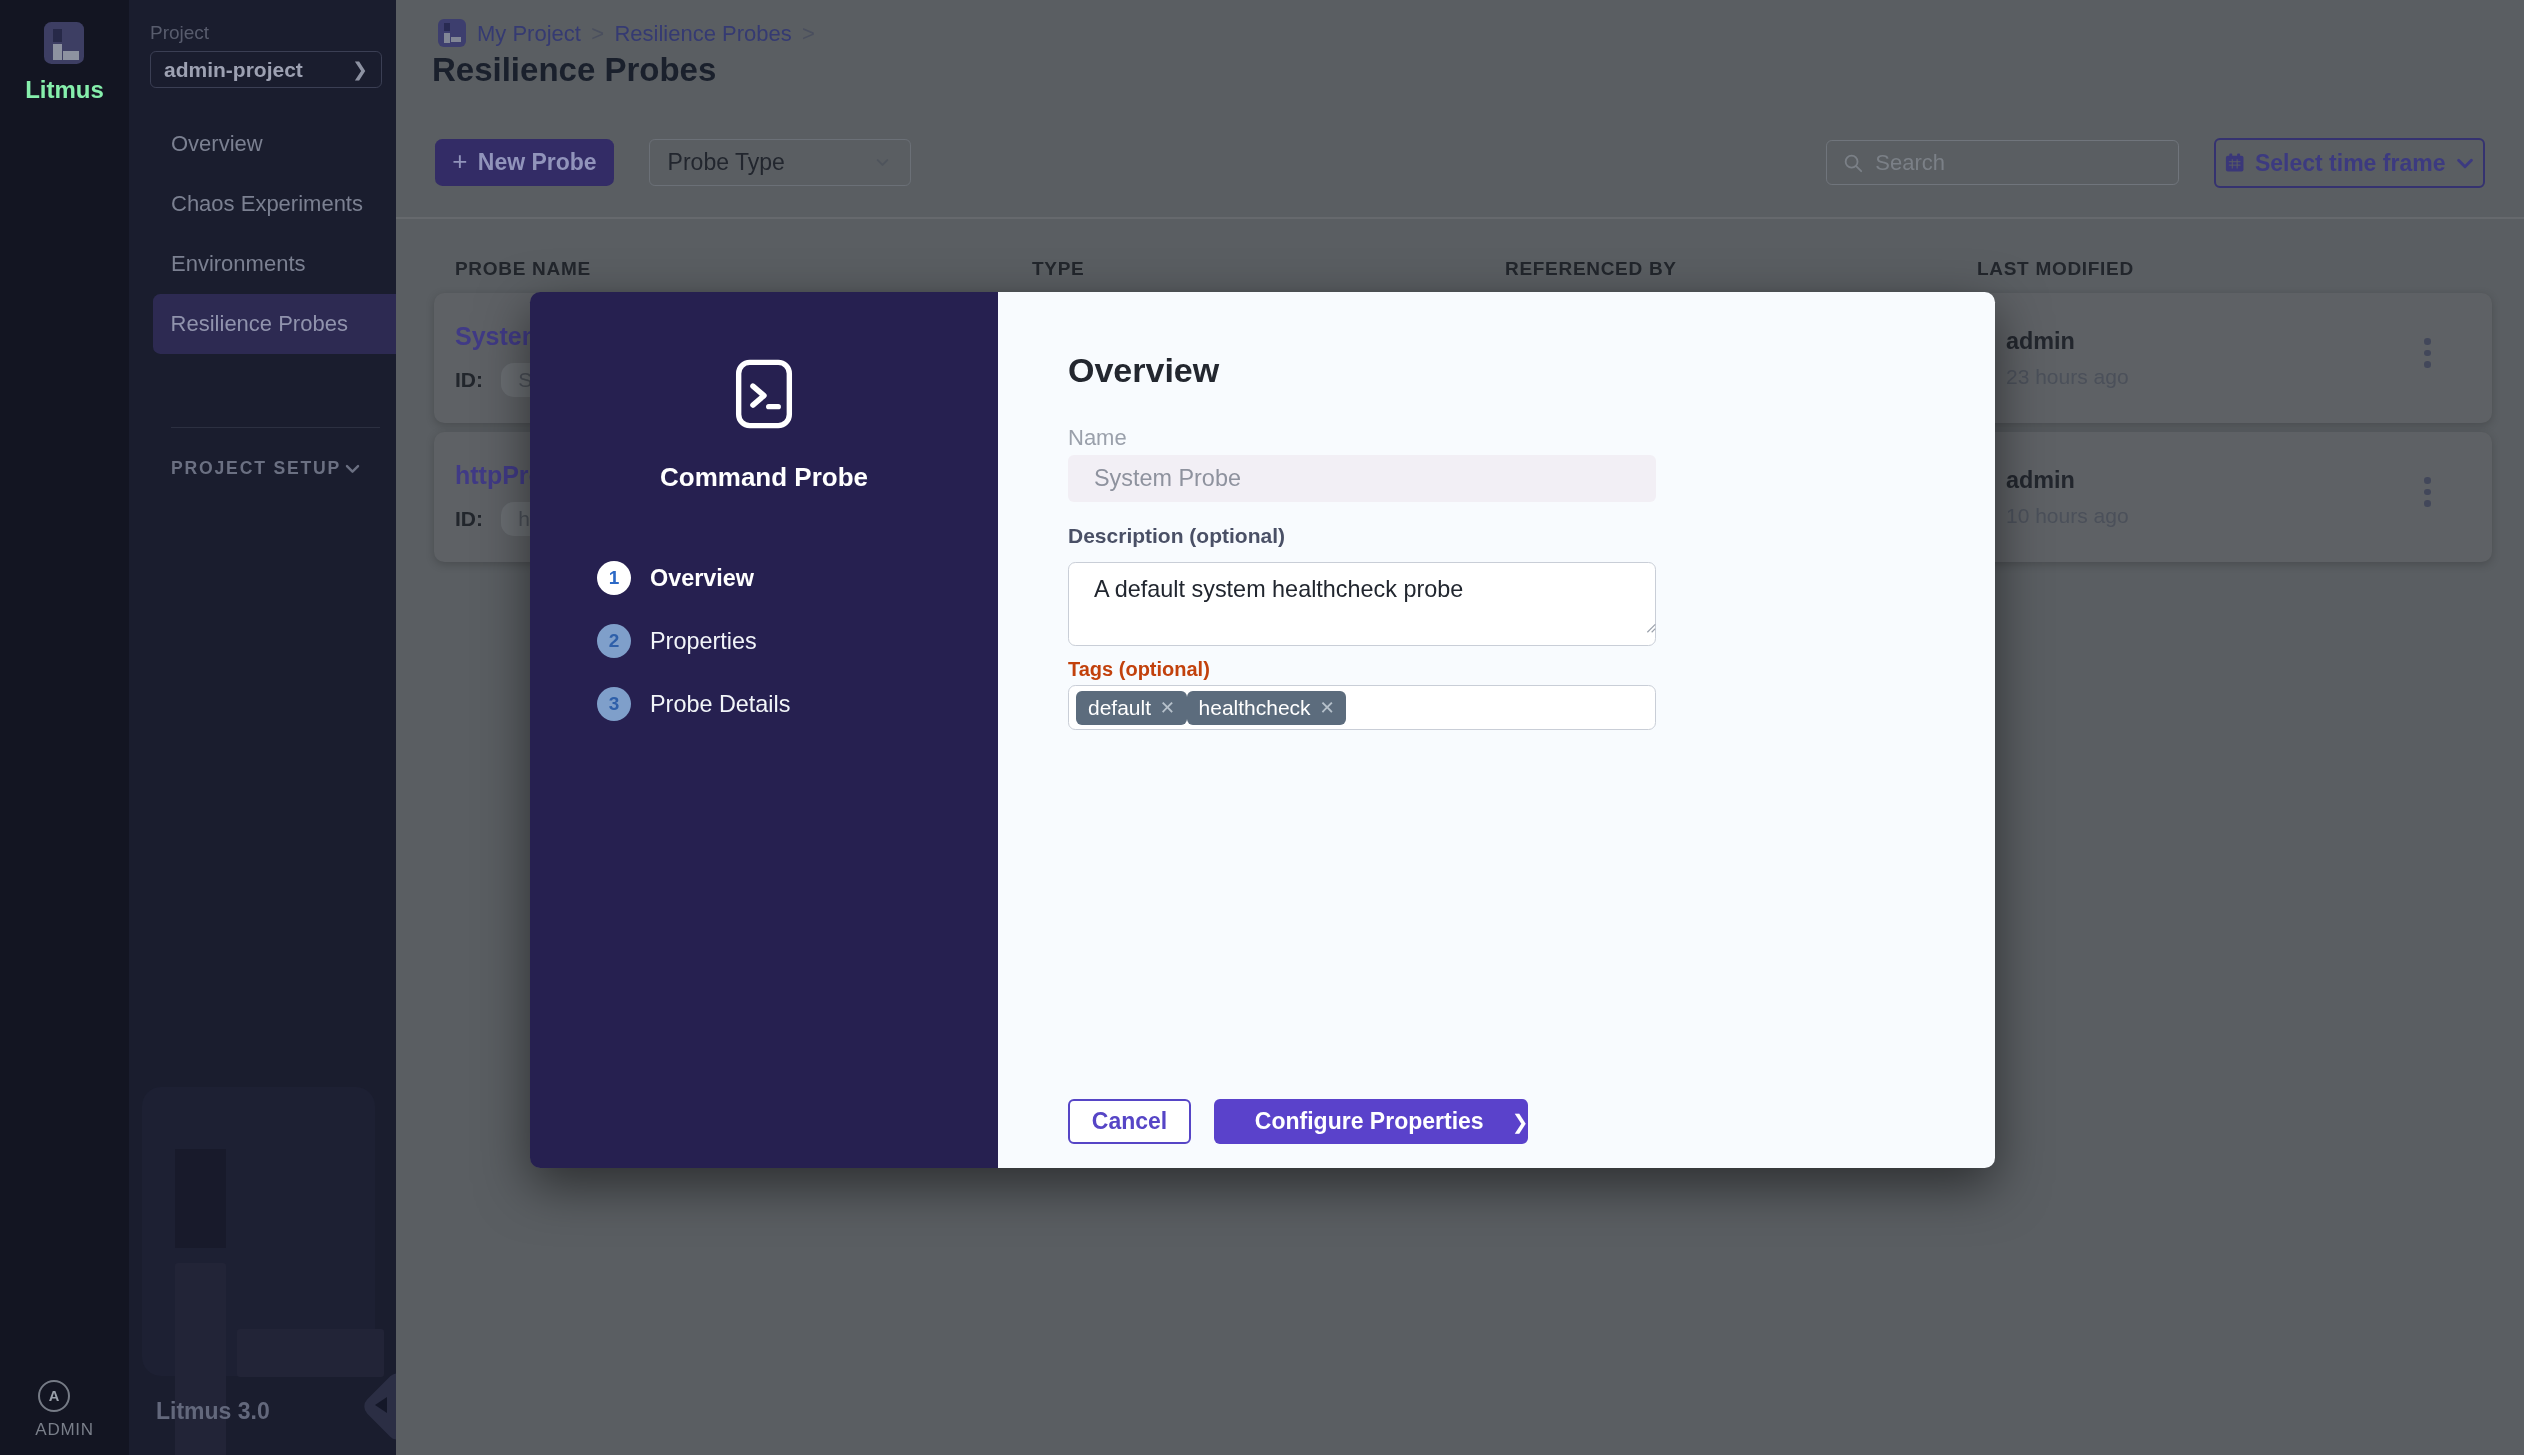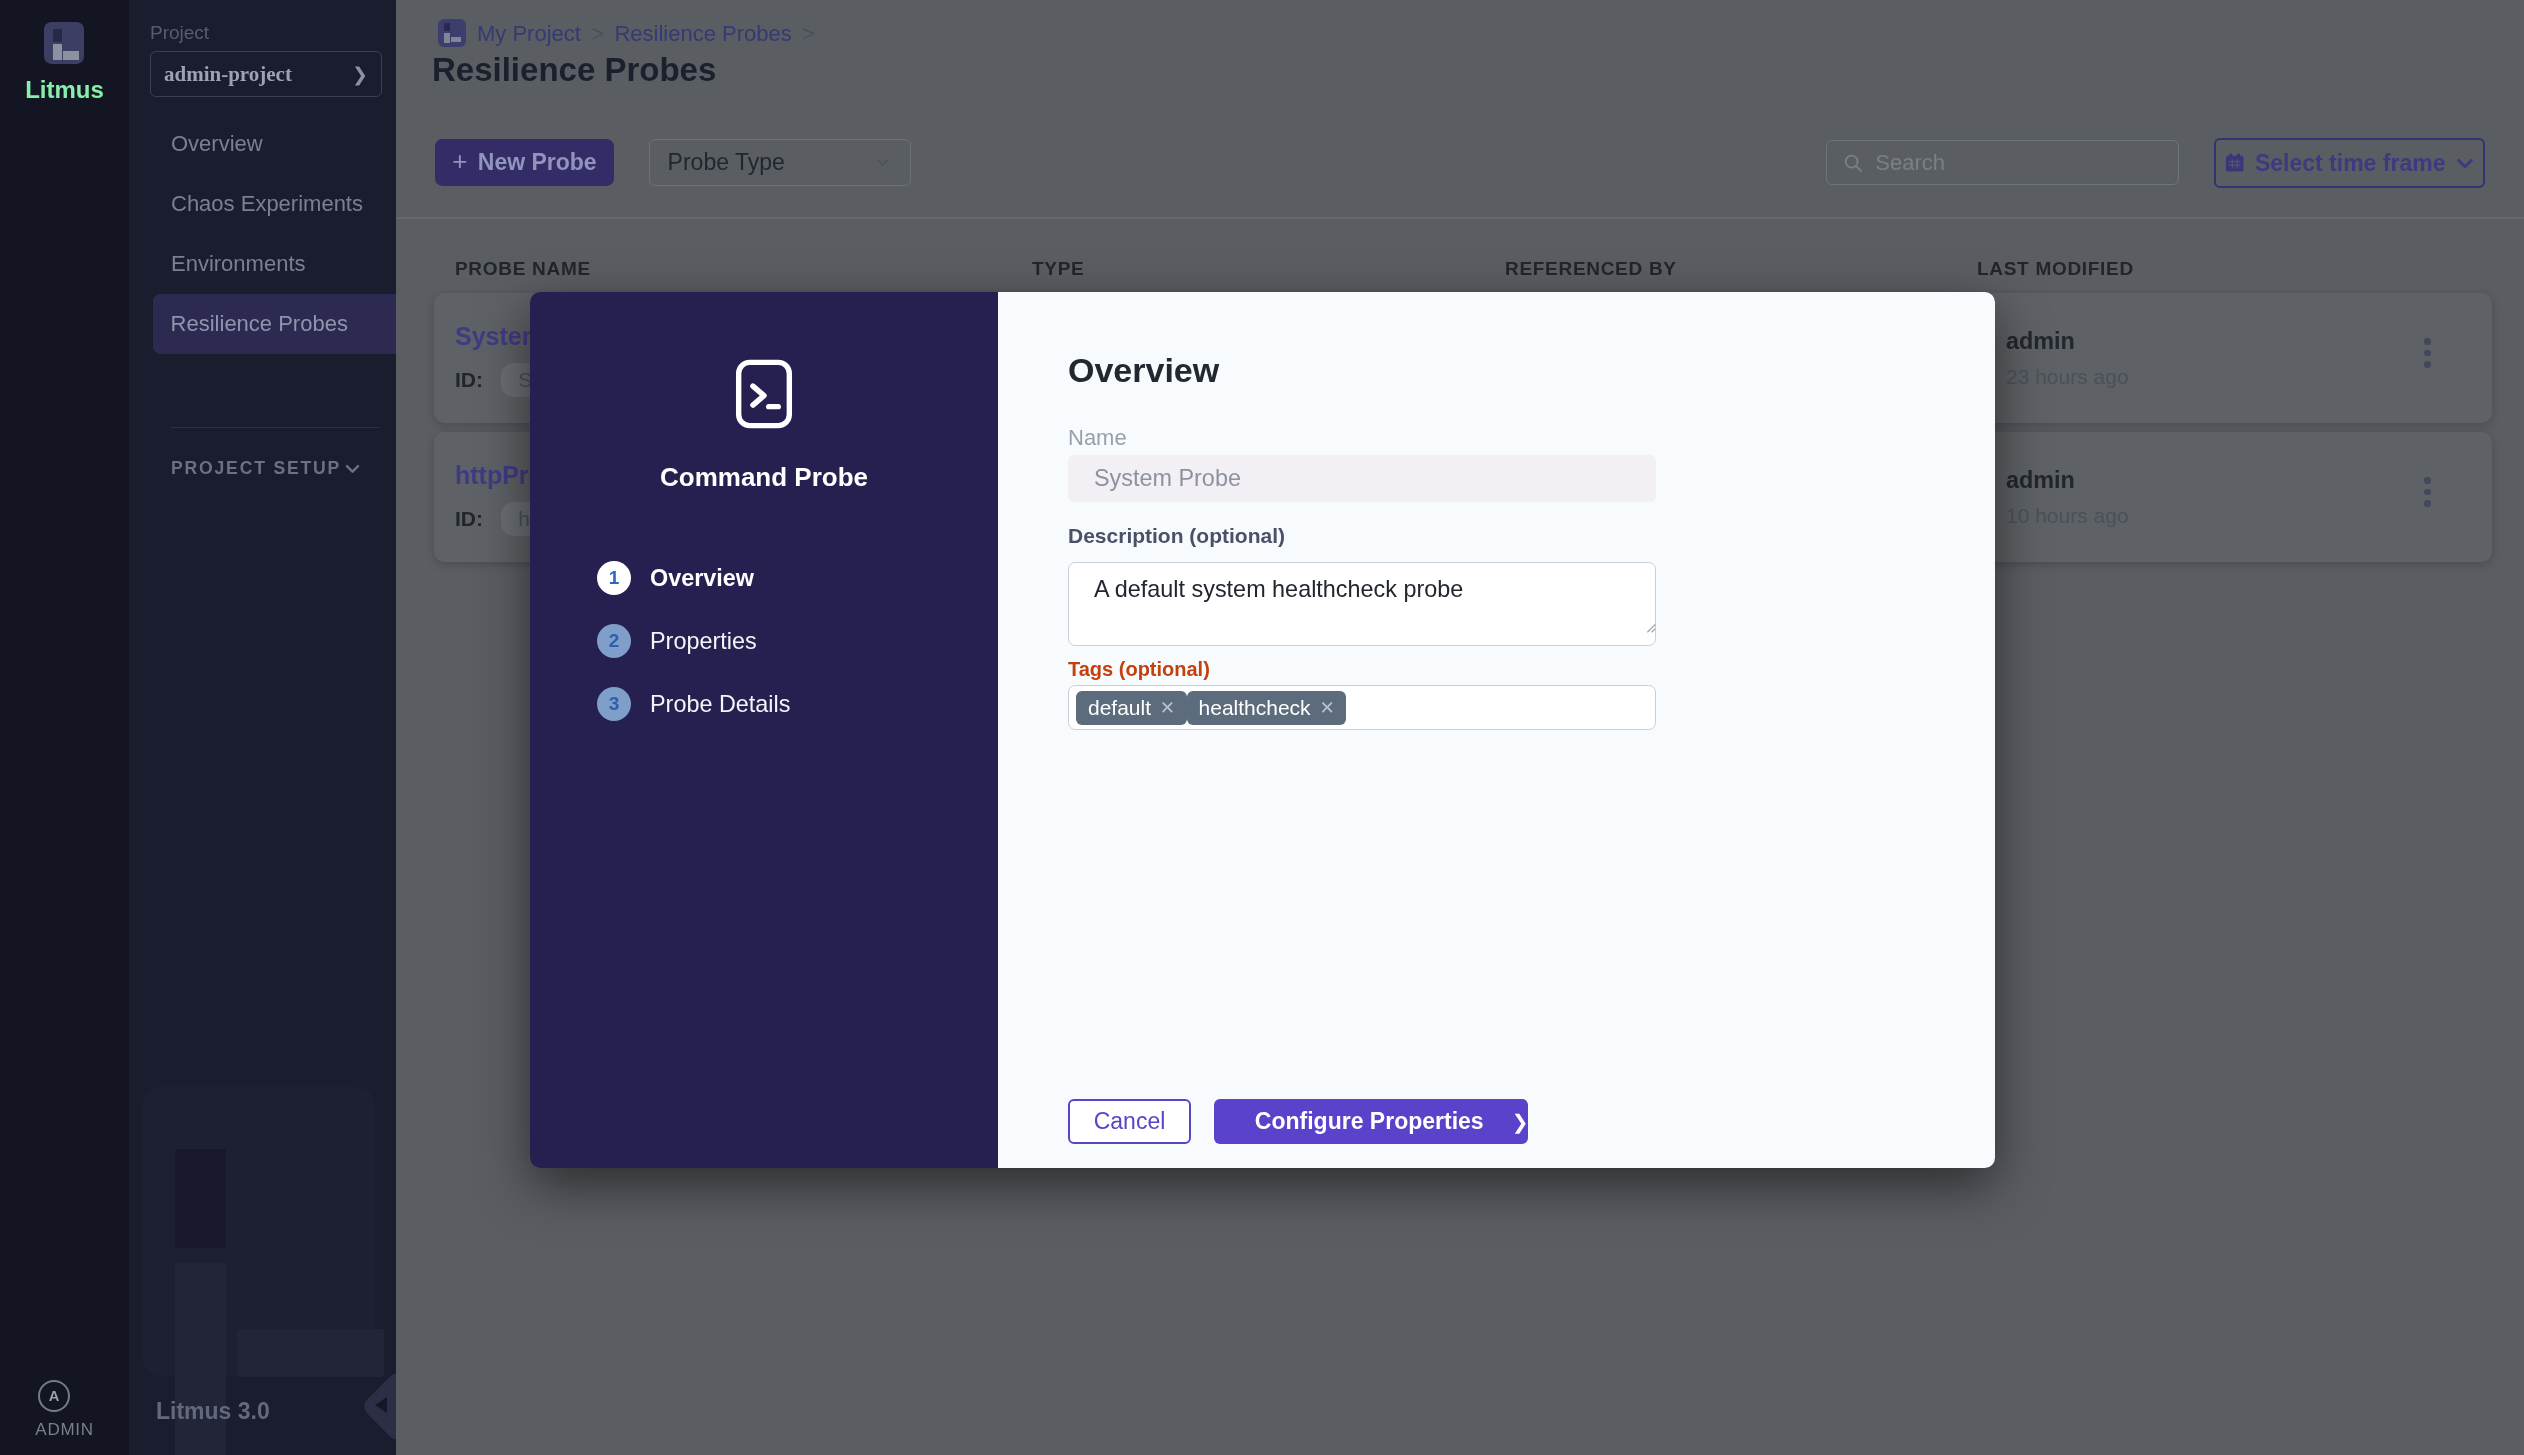--- a/index.html
+++ b/index.html
@@ -14,22 +14,22 @@
   .logo-icon .i-bar { position:absolute; left:8.8px; top:22px; width:8.8px; height:16px; background:#8d92a0; }
   .logo-icon .l-bar { position:absolute; left:19px; top:29px; width:16px; height:8.8px; background:#8d92a0; }
   .brand { position:absolute; top:76px; width:129px; text-align:center; font-size:24px; font-weight:bold; color:#86efac; }
   .avatar { position:absolute; left:38px; top:1380px; width:32px; height:32px; border:2.2px solid #767b86; border-radius:50%;
             display:flex; align-items:center; justify-content:center; font-size:14.7px; font-weight:bold; color:#9aa0aa; }
   .avatar-label { position:absolute; top:1420px; width:129px; text-align:center; font-size:17px; color:#7a7f8a; letter-spacing:0.7px; }
 
   
   .sidebar { position:absolute; left:129px; top:0; width:267px; height:1455px; background:#1a1d2e; z-index:2; overflow:hidden; }
   .project-label { position:absolute; left:21px; top:22px; font-size:19px; color:#585c6d; }
-  .project-select { position:absolute; left:21px; top:51px; width:232px; height:46px; border:1.5px solid #3b3f54; border-radius:5.9px;
-                    display:flex; align-items:center; justify-content:space-between; padding:0 13px; cursor:pointer;font-family:Liberation Serif, serif; }
+  .project-select { position:absolute; left:21px; top:51px; width:232px; height:37px; border:1.5px solid #3b3f54; border-radius:5.9px;
+                    display:flex; align-items:center; justify-content:space-between; padding:0 13px; cursor:pointer; }
   .project-select .pname { font-size:21px; font-weight:600; color:#9da1b2; }
   .project-select .chev { font-size:19px; color:#8d92a2; }
   .nav { position:absolute; left:0; top:114px; width:267px; }
   .nav-item { height:60px; display:flex; align-items:center; padding-left:42px; font-size:22px; color:#7b8091; cursor:pointer; }
   .nav-item.active { margin-left:24px; padding-left:17.6px; background:#2d2a52; border-radius:7.3px 0 0 7.3px; color:#9093ad; }
   .side-divider { position:absolute; left:42px; right:16px; top:427px; height:0.7px; background:#2c3041; }
   .setup-row { position:absolute; left:42px; top:458px; width:191px; display:flex; align-items:center; justify-content:space-between; cursor:pointer; }
   .setup-row .setup-label { font-size:17.6px; font-weight:bold; letter-spacing:1.8px; color:#6b7082; }
   .watermark { position:absolute; left:12.5px; top:1087px; width:233px; height:289px; border-radius:19px; background:#1d2033; }
   .watermark .w1 { position:absolute; left:33px; top:62px; width:51px; height:99px; background:#181a2b; }
@@ -107,21 +107,21 @@
   .txt-desc { position:absolute; left:70px; top:259px; width:588px; height:84px; background:#ffffff; border:1.5px solid #c9ced7; border-radius:7.3px;
               padding:13px 25px; font-size:23.4px; color:#21262f; resize:none; outline:none; font-family:"Liberation Sans",sans-serif;margin-top:11px; }
   .resize-grip { position:absolute; left:645px; top:328px; pointer-events:none; }
   .tags-box { position:absolute; left:70px; top:393px; width:588px; height:45px; background:#ffffff; border:1.5px solid #c9ced7; border-radius:7.3px;
               display:flex; align-items:center; padding:0 7.3px; gap:0; }
   .tag { background:#5c6c7d; border-radius:5.9px; height:34px; display:flex; align-items:center; gap:8.8px; padding:0 11.7px; }
   .tag .t-lbl { font-size:21px; color:#ffffff; }
   .tag .t-x { font-size:18.3px; color:#b6c1cb; cursor:pointer; }
   .btn-row { position:absolute; left:70px; top:807px; display:flex; gap:23.4px; }
   .btn-cancel { width:123px; height:45px; background:#ffffff; border:2.2px solid #5645c6; border-radius:5.9px;
-                display:flex; align-items:center; justify-content:center; font-size:23px; font-weight:normal; color:#5645c6; cursor:pointer; }
+                display:flex; align-items:center; justify-content:center; font-size:23px; font-weight:bold; color:#5645c6; cursor:pointer; }
   .btn-next { width:314px; height:45px; background:#5a42cb; border:none; border-radius:5.9px;
               display:flex; align-items:center; justify-content:flex-end; gap:28px; font-size:23px; font-weight:bold; color:#ffffff; cursor:pointer; }
   .btn-next .caret { font-size:20px; font-weight:normal; margin-top:1.5px; }
 </style>
 </head>
 <body>
 
 <div class="screen">
 
   <div class="logo-strip">

